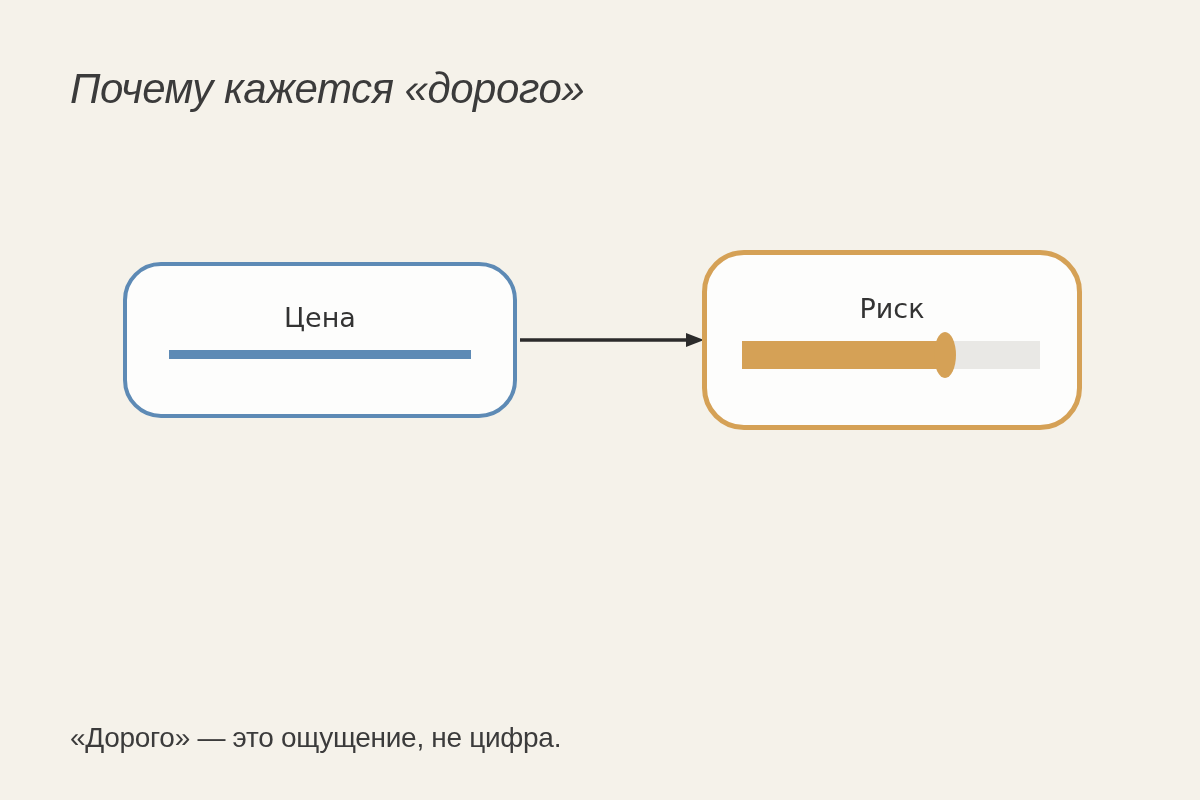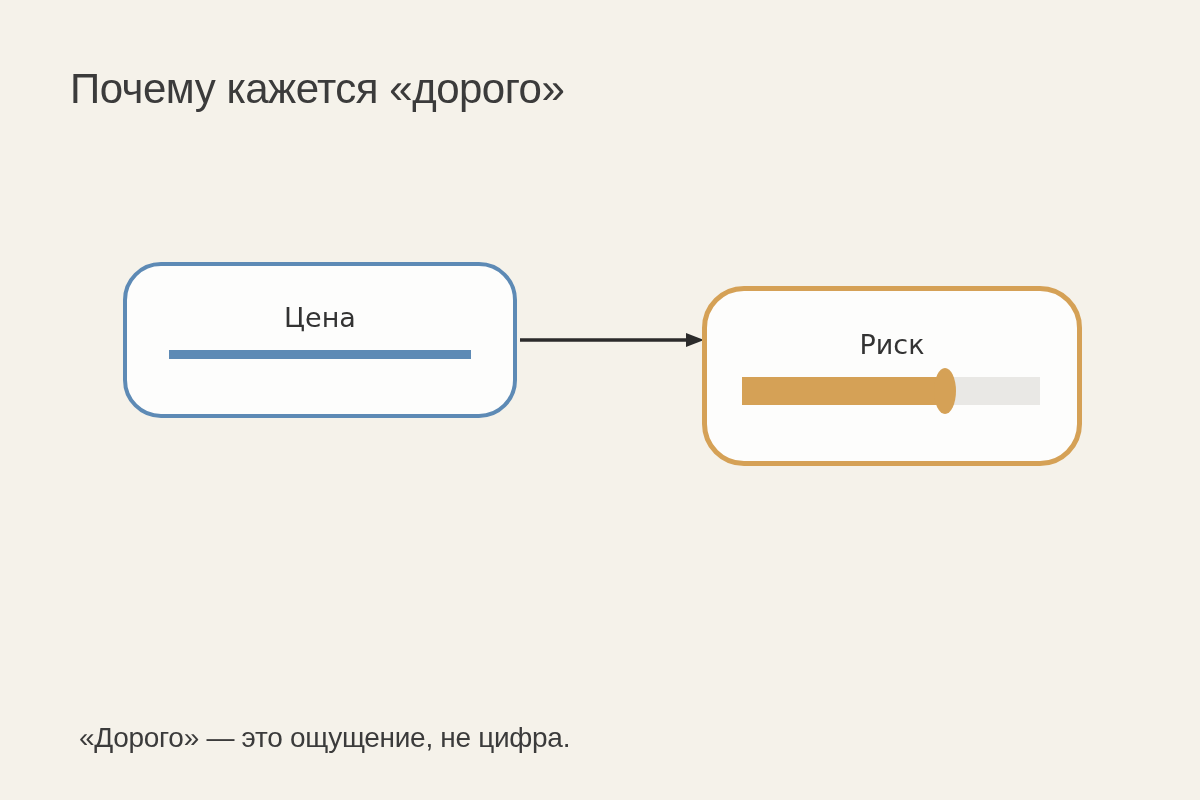--- a/index.html
+++ b/index.html
@@ -15,38 +15,37 @@
   .title {
     position: absolute;
     left: 70px;
     top: 62px;
     font-size: 42px;
     font-weight: 400;
     line-height: 54px;
     letter-spacing: -0.5px;
     color: var(--title-text, #3b3b3b);
   }
-  .title .line { display: block; }
+  .title .line { display: block; font-style: italic; }
 
   .box {
     position: absolute;
     background: var(--box-fill, #fdfdfc);
   }
   .price-box {
     left: 123px; top: 262px;
     width: 394px; height: 156px;
     border: 4px solid var(--price-blue, #5d8ab5);
     border-radius: 38px;
   }
   .risk-box {
     left: 702px; top: 250px;
     width: 380px; height: 180px;
     border: 5px solid var(--risk-orange, #d5a156);
     border-radius: 42px;
-    margin-top: 36px;
   }
   .box-label {
     position: absolute;
     left: 0; right: 0;
     text-align: center;
     font-family: "DejaVu Sans", sans-serif;
     font-size: 27px;
     color: #333333;
   }
   .price-box .box-label { top: 36px; }
@@ -81,21 +80,21 @@
   .slider-thumb {
     position: absolute;
     top: -9px;
     width: 22px; height: 46px;
     border-radius: 50%;
     background: var(--risk-orange, #d5a156);
   }
 
   .caption {
     position: absolute;
-    left: 79px; top: 722px;
+    left: 70px; top: 722px;
     font-size: 28px;
     letter-spacing: -0.3px;
     color: var(--title-text, #3b3b3b);
   }
 </style>
 </head>
 <body>
 
 <div class="slide">
 

